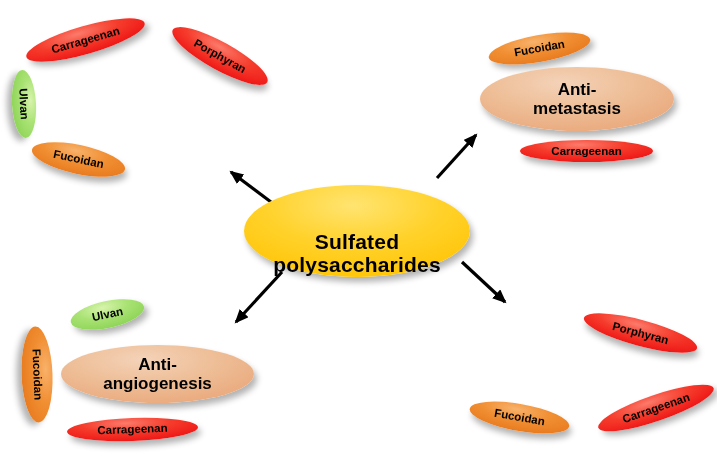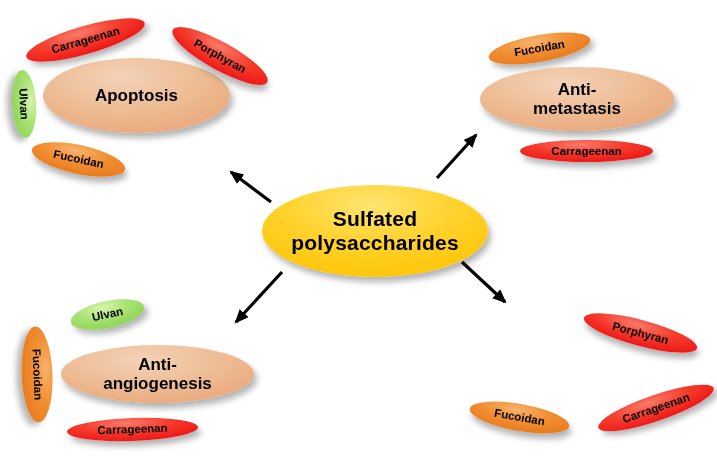--- a/index.html
+++ b/index.html
@@ -59,28 +59,25 @@
       <marker id="ah" markerUnits="userSpaceOnUse" markerWidth="15" markerHeight="13" refX="12" refY="6" orient="auto">
         <path d="M0,0 L14,6 L0,12 Z" fill="#000"></path>
       </marker>
     </defs>
     <line x1="271" y1="202" x2="231" y2="172" stroke="#000" stroke-width="3.2" marker-end="url(#ah)"></line>
     <line x1="437" y1="178" x2="476" y2="135" stroke="#000" stroke-width="3.2" marker-end="url(#ah)"></line>
     <line x1="282" y1="272" x2="236" y2="322" stroke="#000" stroke-width="3.2" marker-end="url(#ah)"></line>
     <line x1="462" y1="262" x2="505" y2="302" stroke="#000" stroke-width="3.2" marker-end="url(#ah)"></line>
   </svg>
 
-  <div class="ellipse gold center-node" style="left:262px; top:185px; width:226px; height:92px;">
+  <div class="ellipse gold center-node" style="left:244px; top:185px; width:226px; height:92px;align-items:flex-end;">
     <span class="label">Sulfated
 polysaccharides</span>
   </div>
 
-  <div class="ellipse tan main-node" style="left:43px; top:58px; width:187px; height:75px;">
-    <span class="label">Apoptosis</span>
-  </div>
   <div class="ellipse red satellite" style="left:24px; top:26px; width:123px; height:28px; transform:rotate(-16deg);">
     <span class="label">Carrageenan</span>
   </div>
   <div class="ellipse red satellite" style="left:166px; top:42px; width:108px; height:28px; transform:rotate(29deg);">
     <span class="label">Porphyran</span>
   </div>
   <div class="ellipse green satellite" style="left:-10px; top:92px; width:68px; height:24px; transform:rotate(87deg);">
     <span class="label">Ulvan</span>
   </div>
   <div class="ellipse orange satellite" style="left:31px; top:145px; width:95px; height:29px; transform:rotate(12deg);">

